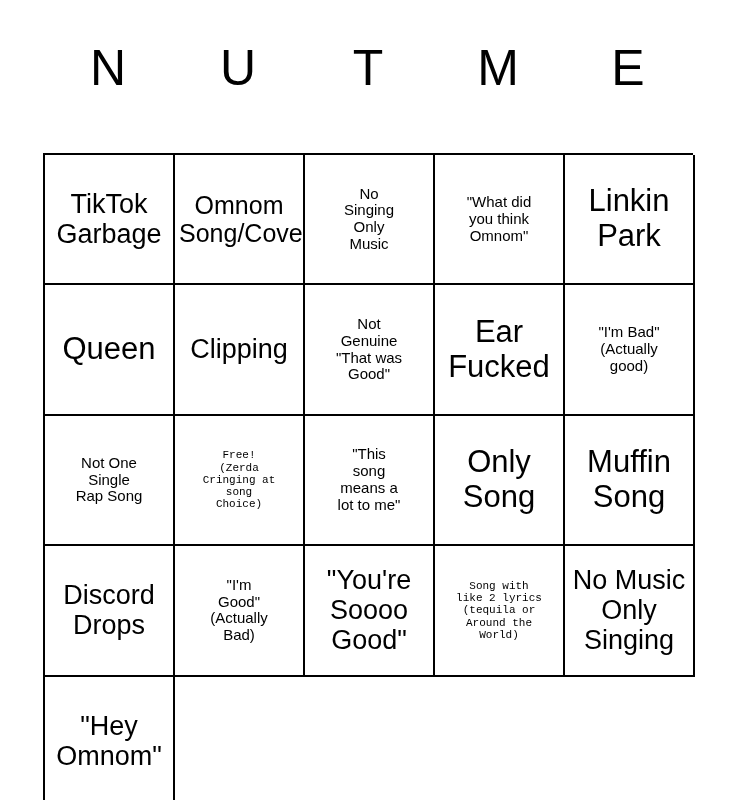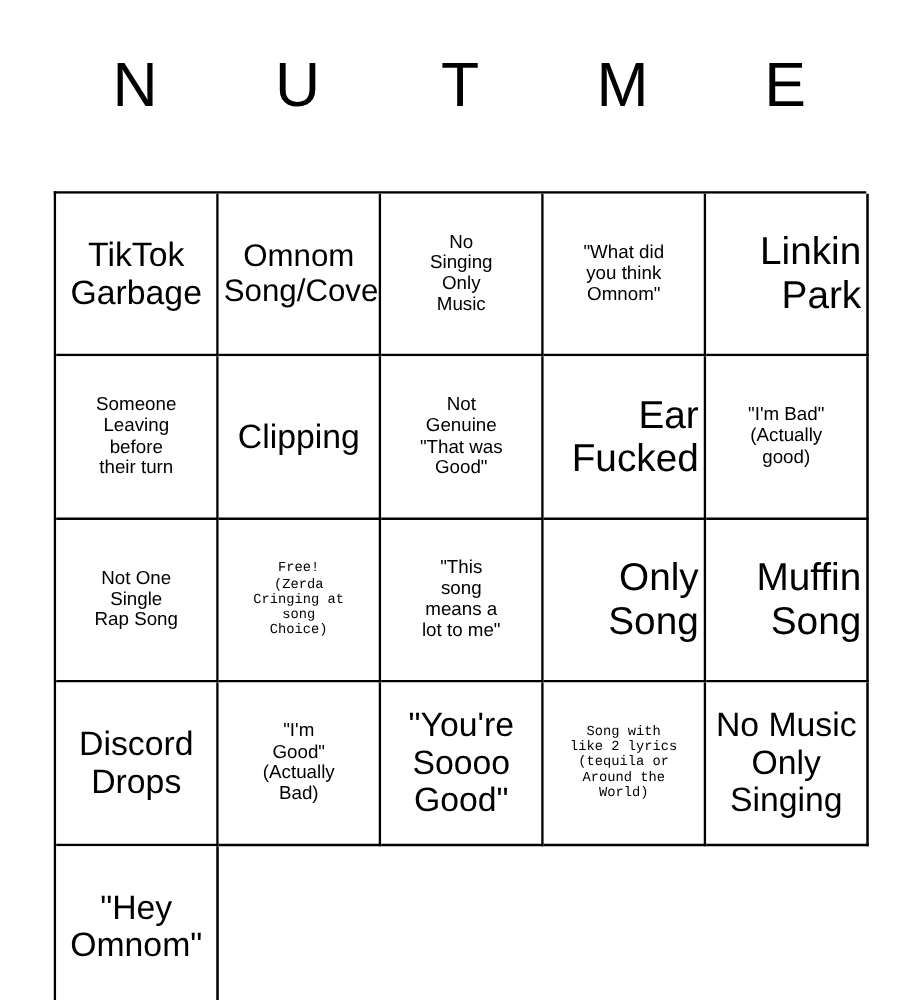--- a/index.html
+++ b/index.html
@@ -74,21 +74,21 @@
   .cell-text {
     display: block;
     width: 100%;
     line-height: 1.12;
     font-family: "Liberation Sans", sans-serif;
     color: #000000;
     white-space: pre-line;
   }
 
   
-  .fs-xl  { font-size: 31px; text-align: right; }
+  .fs-xl  { font-size: 31px; }
   .fs-lg  { font-size: 27px; }
   .fs-md  { font-size: 15px; }
   .fs-sm  { font-size: 25px; }
   .fs-xs  { font-size: 11px; font-family: Liberation Mono, monospace; }
 </style>
 </head>
 <body>
 
 <div id="bingo-card">
 
@@ -120,24 +120,21 @@
       <span class="cell-text fs-md">"What did
 you think
 Omnom"</span>
     </div>
     <div class="bingo-cell">
       <span class="cell-text fs-xl">Linkin
 Park</span>
     </div>
 
     <div class="bingo-cell">
-      <span class="cell-text fs-md">Someone
-Leaving
-before
-their turn</span>
+      <span class="cell-text fs-xl">Queen</span>
     </div>
     <div class="bingo-cell">
       <span class="cell-text fs-lg">Clipping</span>
     </div>
     <div class="bingo-cell">
       <span class="cell-text fs-md">Not
 Genuine
 "That was
 Good"</span>
     </div>

